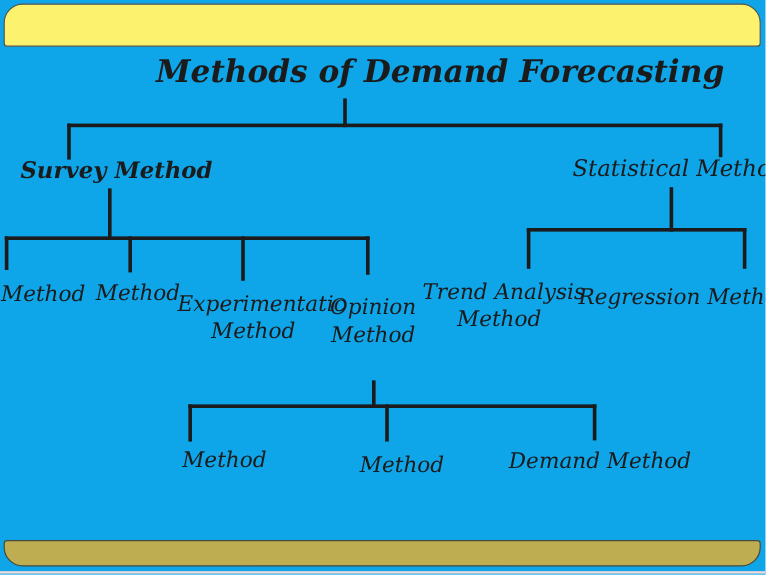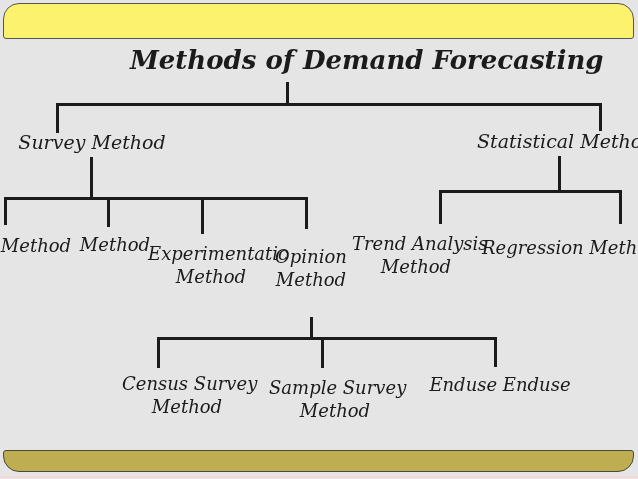--- a/index.html
+++ b/index.html
@@ -1,19 +1,19 @@
 <!DOCTYPE html>
 <html><head>
 <meta charset="utf-8">
 <style>
   html,body{margin:0;padding:0;background:#ffffff;}
   #slide{
     position:relative;
     width:638px;height:479px;
-    background:#e5e5e5;
+    background:#0ea5e9;
     overflow:hidden;
     font-family:"DejaVu Serif","Liberation Serif",serif;
     color:#1b1b1b;
   }
   .bar{position:absolute;left:3px;width:631px;box-sizing:border-box;}
   #top-bar{
     top:3px;height:36px;
     background:#fdf26d;
     border:1px solid #555;
     border-radius:16px 16px 3px 3px;
@@ -59,21 +59,21 @@
   <div id="bottom-bar" class="bar"></div>
   <div id="bottom-accent"></div>
 
   <div class="title" style="left:130px;top:45px;width:380px;">Methods of Demand Forecasting</div>
 
   <div class="line v" style="left:286px;top:82px;height:24px;"></div>
   <div class="line h" style="left:56px;top:103px;width:546px;"></div>
   <div class="line v" style="left:56px;top:103px;height:30px;"></div>
   <div class="line v" style="left:599px;top:103px;height:28px;"></div>
 
-  <div class="node" style="left:17px;top:131px;width:150px;font-size:19px;">Survey Method</div>
+  <div class="node" style="left:17px;top:131px;width:150px;font-size:19px;font-weight:bold;">Survey Method</div>
   <div class="node" style="left:477px;top:130px;width:160px;font-size:19px;">Statistical Method</div>
 
   <div class="line v" style="left:90px;top:157px;height:43px;"></div>
   <div class="line h" style="left:4px;top:197px;width:304px;"></div>
   <div class="line v" style="left:4px;top:197px;height:28px;"></div>
   <div class="line v" style="left:107px;top:197px;height:30px;"></div>
   <div class="line v" style="left:201px;top:197px;height:37px;"></div>
   <div class="line v" style="left:305px;top:197px;height:32px;"></div>
 
   <div class="node" style="left:0px;top:234px;width:72px;">
@@ -104,24 +104,22 @@
     <div>Regression Method</div>
   </div>
 
   <div class="line v" style="left:310px;top:317px;height:23px;"></div>
   <div class="line h" style="left:157px;top:337px;width:340px;"></div>
   <div class="line v" style="left:157px;top:337px;height:31px;"></div>
   <div class="line v" style="left:321px;top:337px;height:31px;"></div>
   <div class="line v" style="left:494px;top:337px;height:30px;"></div>
 
   <div class="node" style="left:122px;top:372px;width:130px;">
-    <div>Census Survey</div>
     <div>Method</div>
   </div>
   <div class="node" style="left:269px;top:376px;width:132px;">
-    <div>Sample Survey</div>
     <div>Method</div>
   </div>
   <div class="node" style="left:424px;top:373px;width:152px;">
-    <div>Enduse Enduse</div>
+    <div>Demand Method</div>
   </div>
 
 </div>
 
 </body></html>

